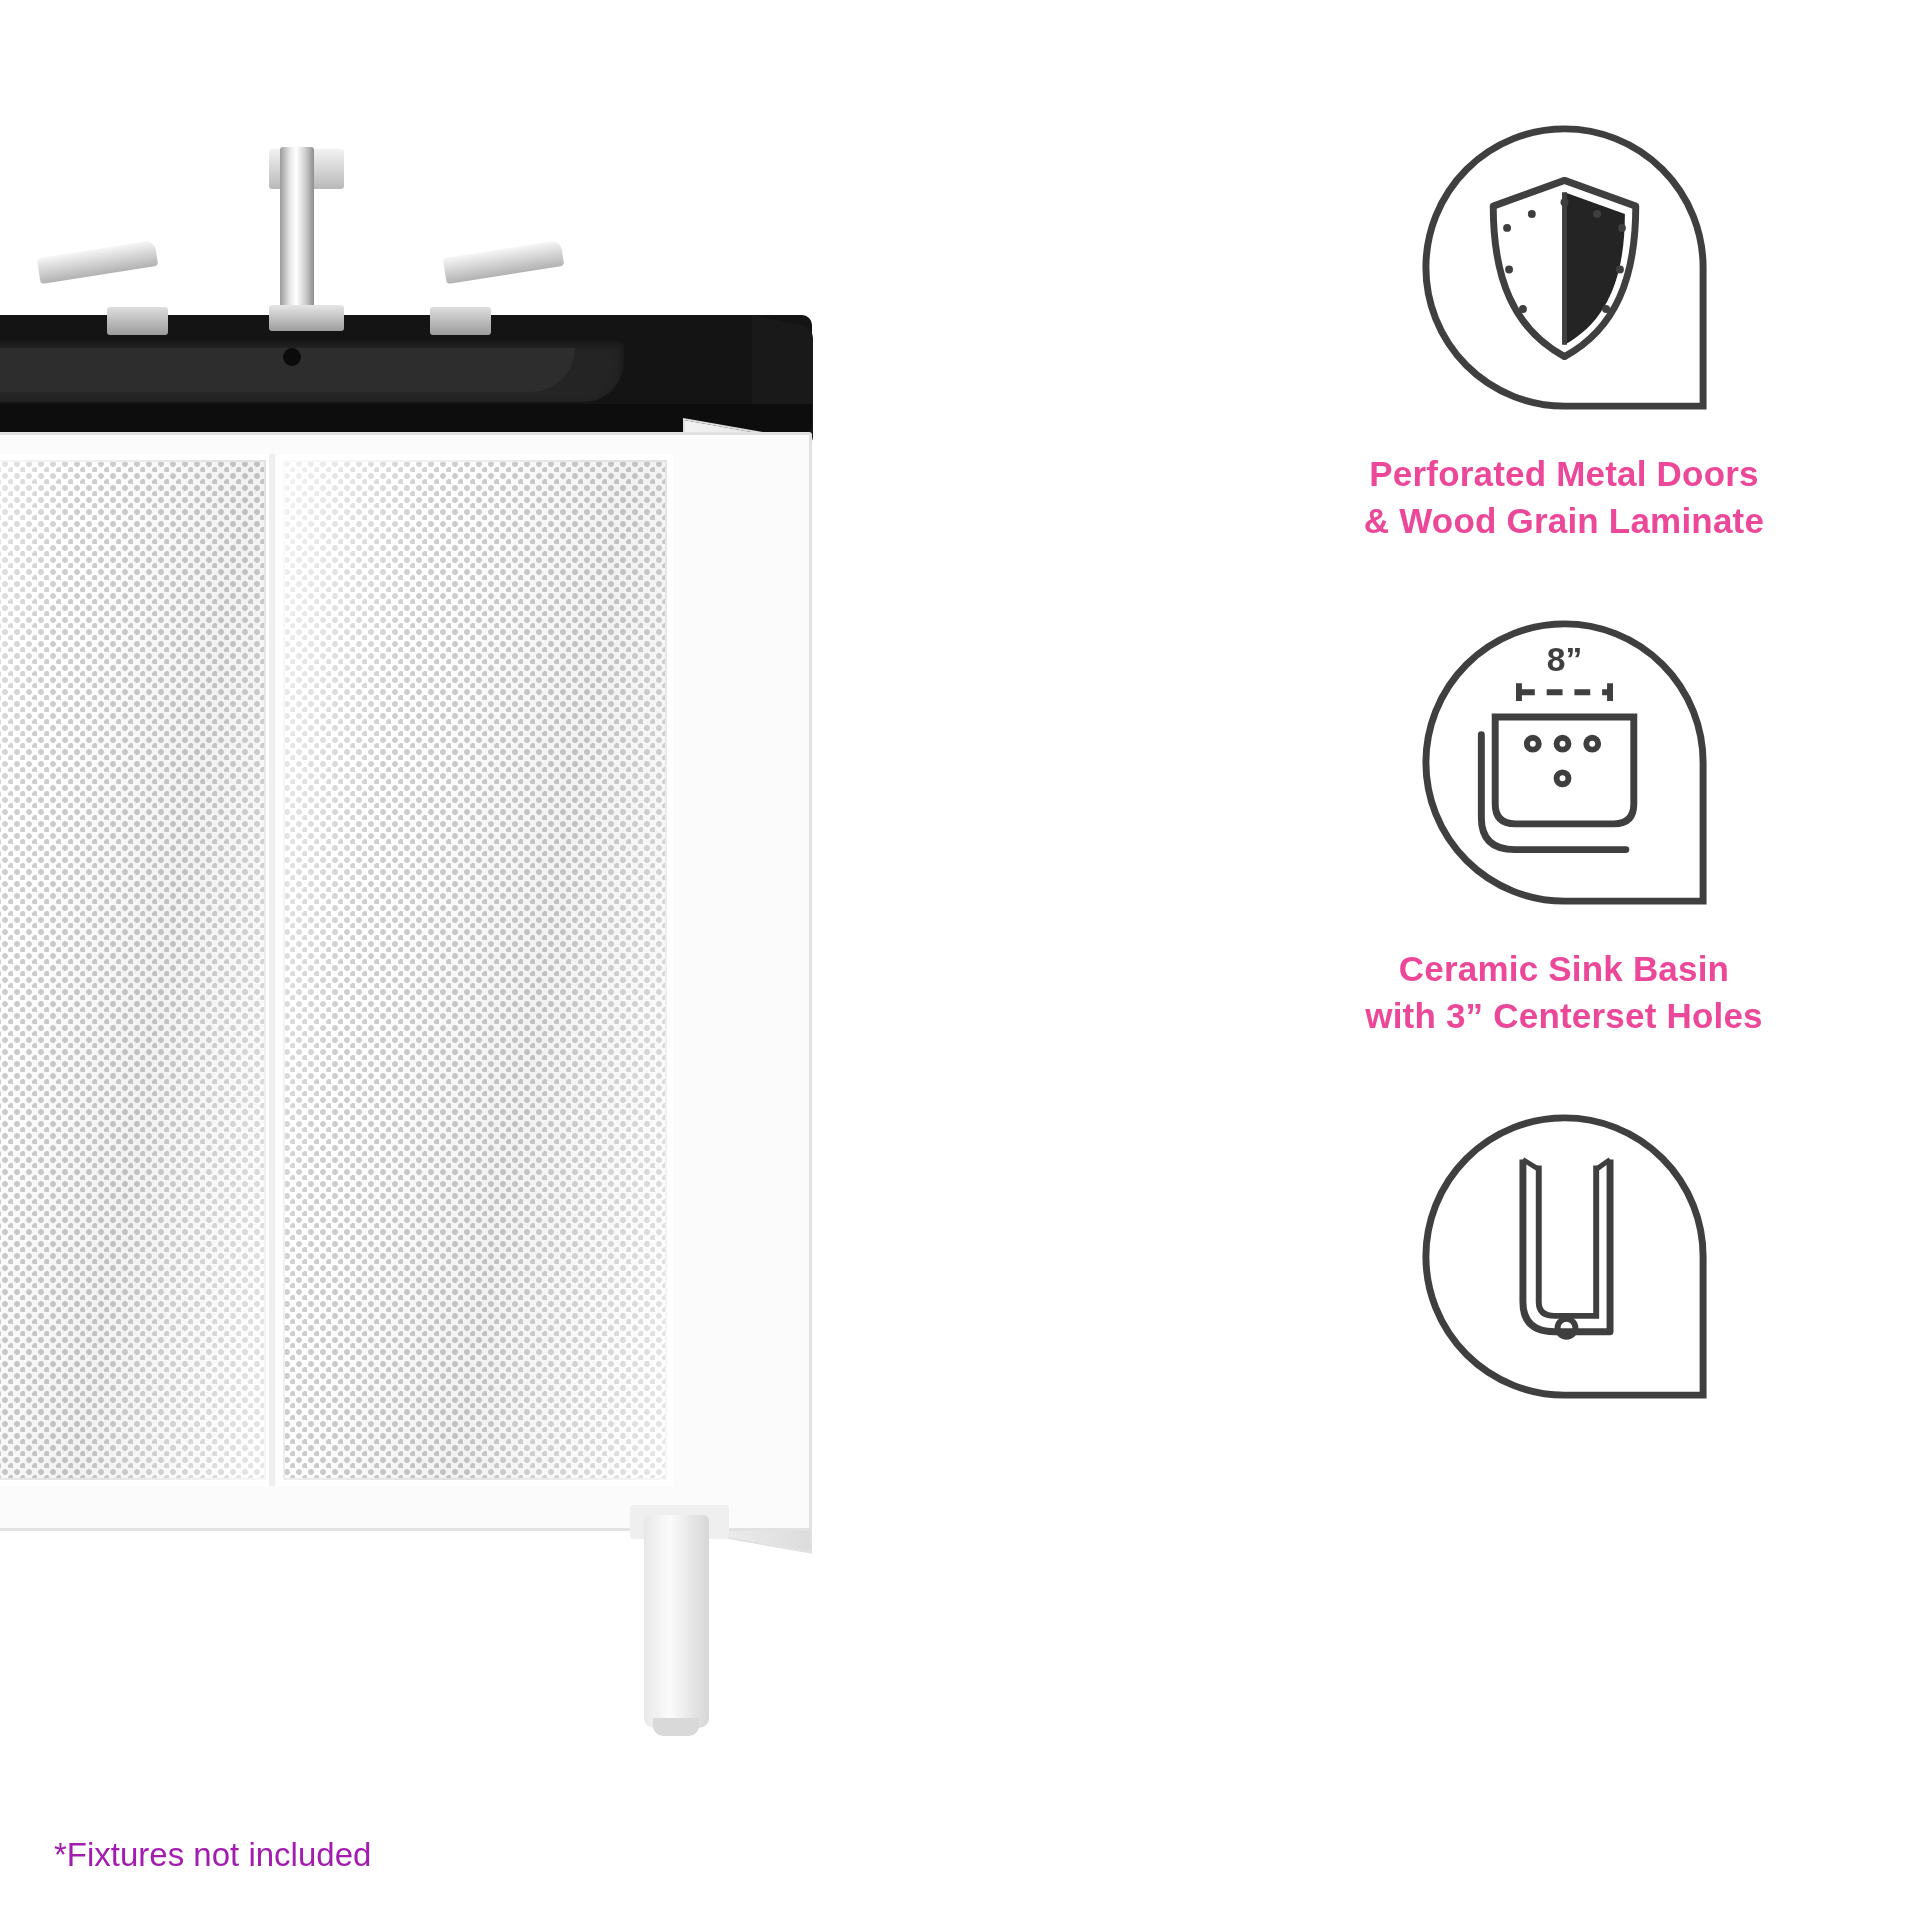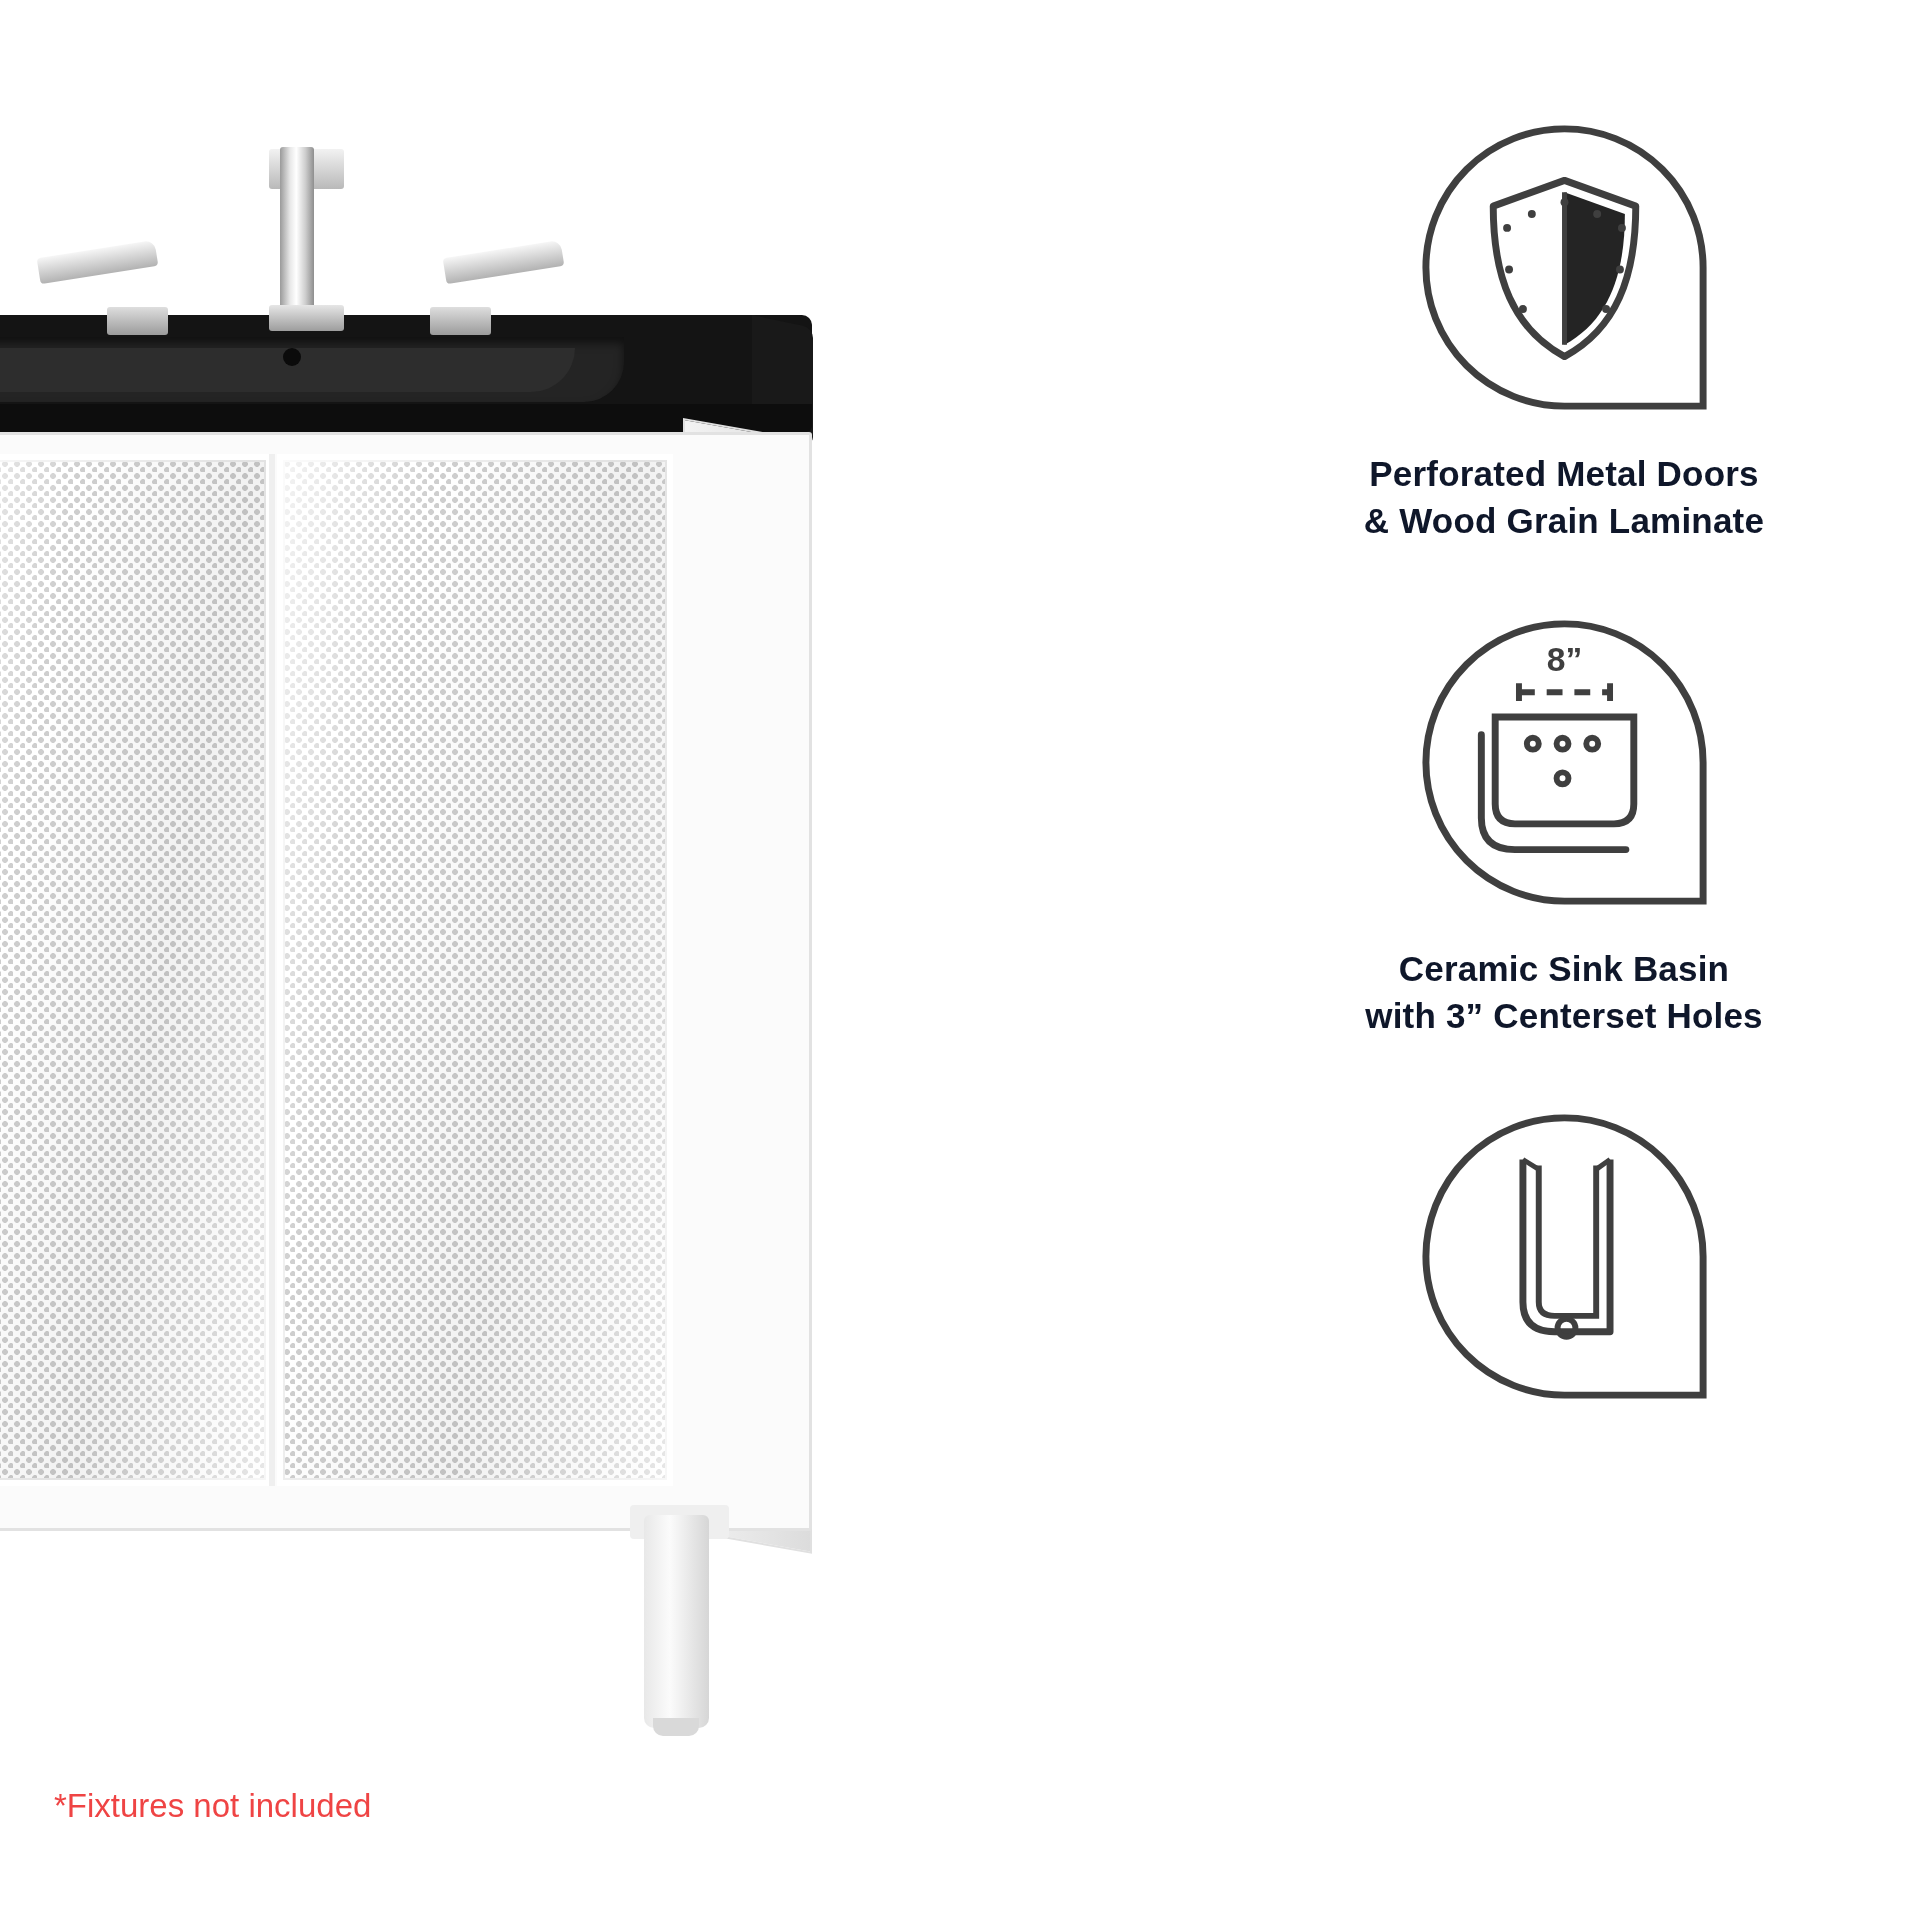--- a/index.html
+++ b/index.html
@@ -228,32 +228,32 @@
     margin-bottom: 69px;
   }
   .feature-icon {
     display: block;
     margin: 0 auto 34px auto;
   }
   .feature-label {
     font-size: 35px;
     font-weight: bold;
     line-height: 1.35;
-    color: #0f172a;
+    color: #ec4899;
     letter-spacing: 0.2px;
     white-space: pre-line;
   }
 
   
   #footnote {
     position: absolute;
     left: 54px;
-    top: 1787px;
+    top: 1836px;
     font-size: 33px;
-    color: #ef4444;
+    color: #a21caf;
   }
 </style>
 </head>
 <body>
 
 <div id="product-image">
 
   <div class="handle left"></div>
   <div class="handle right"></div>
   <div class="faucet-head"></div>

